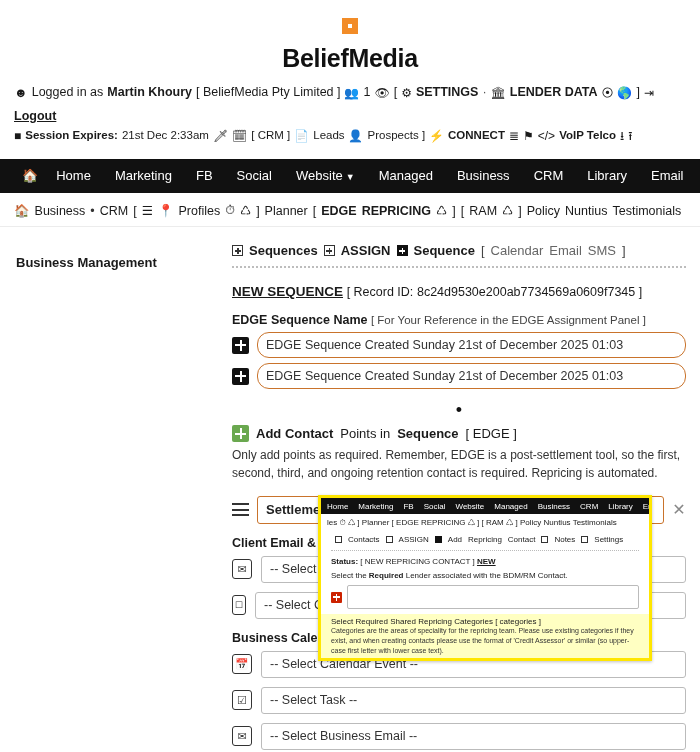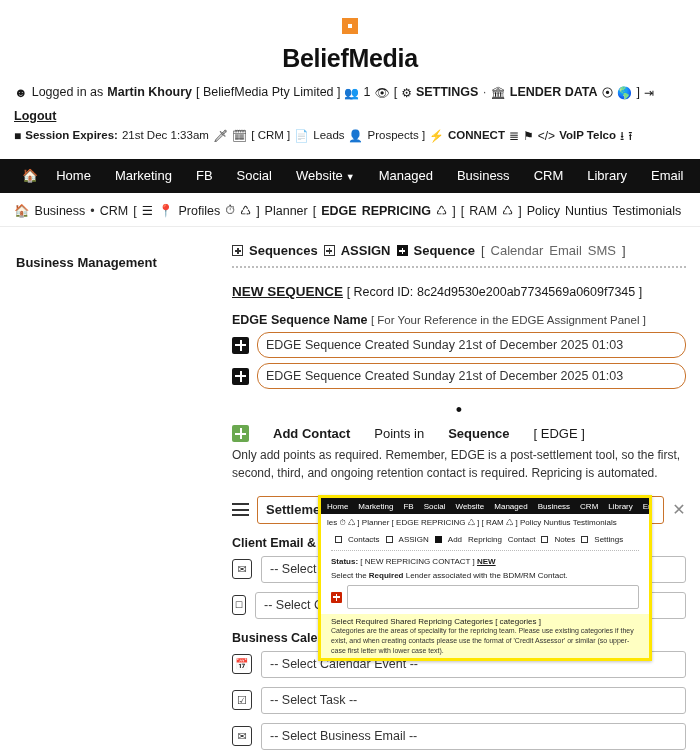--- a/index.html
+++ b/index.html
@@ -97,21 +97,21 @@
   .plus-box.green { background:#6aa84f; }
 
   .text-input {
     flex:1; height:26px; border:1px solid #c9732b; border-radius:12px;
     padding:3px 8px; font-size:12.5px; color:#333; background:#fff;
     font-family:"Liberation Sans", sans-serif;
   }
 
   .centered-dot { text-align:center; color:#111; font-size:18px; line-height:10px; margin:16px 0 10px 0; }
 
-  .addcontact-row { display:flex; align-items:center; gap:24px; margin-top:6px; font-size:13px; }
+  .addcontact-row { display:flex; align-items:center; gap:7px; margin-top:6px; font-size:13px; }
   .addcontact-row .t1 { font-weight:bold; }
   .addcontact-row .t2 { font-weight:normal; }
   .help-text { font-size:12px; color:#333; line-height:1.45; margin-top:5px; }
 
   .seq-select-row { display:flex; align-items:center; gap:8px; margin:14px 0 10px 0; }
   .burger { width:17px; height:17px; flex:none; position:relative; }
   .burger span { position:absolute; left:0; width:17px; height:2px; background:#333; }
   .burger span:nth-child(1){ top:2px; } .burger span:nth-child(2){ top:7.5px; } .burger span:nth-child(3){ top:13px; }
   .sel-big {
     flex:1; height:28px; border:1px solid #c9732b; border-radius:3px;
@@ -190,21 +190,21 @@
     <span class="bold">LENDER DATA</span>
     <span class="ico">⦿</span>
     <span class="ico">🌎</span>
     <span>]</span>
     <span class="ico">⇥</span>
     <span class="link-underline">Logout</span>
   </div>
   <div class="status-line mono-small">
     <span class="ico">■</span>
     <span class="bold">Session Expires:</span>
-    <span>21st Dec 1:33am</span>
+    <span>21st Dec 2:33am</span>
     <span class="ico">🗡</span>
     <span class="ico">🗓</span>
     <span>[ CRM ]</span>
     <span class="ico">📄</span>
     <span>Leads</span>
     <span class="ico">👤</span>
     <span>Prospects ]</span>
     <span class="ico">⚡</span>
     <span class="bold">CONNECT</span>
     <span class="ico">≣</span>

